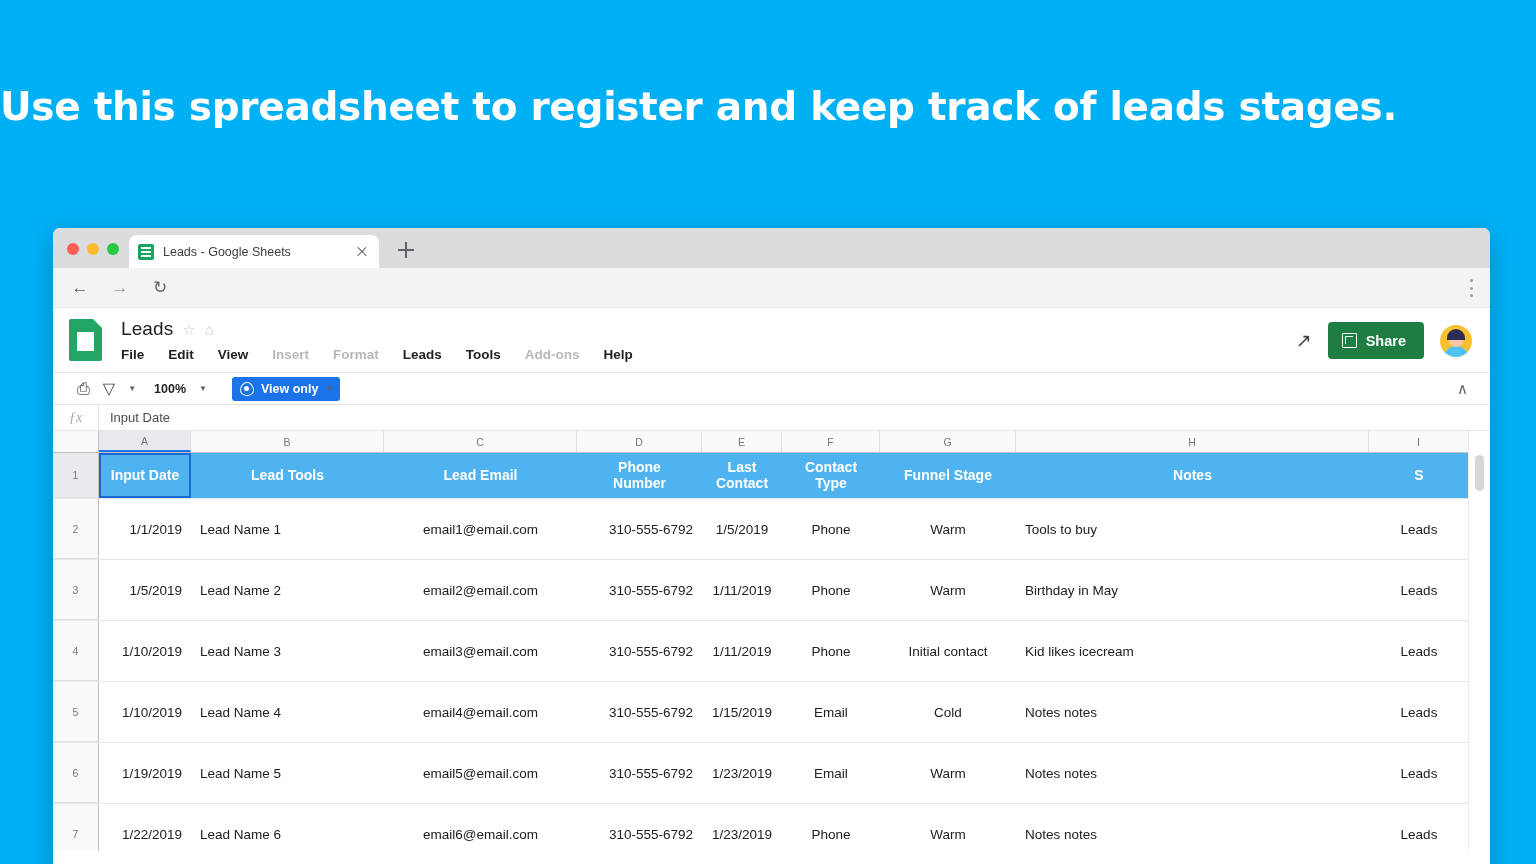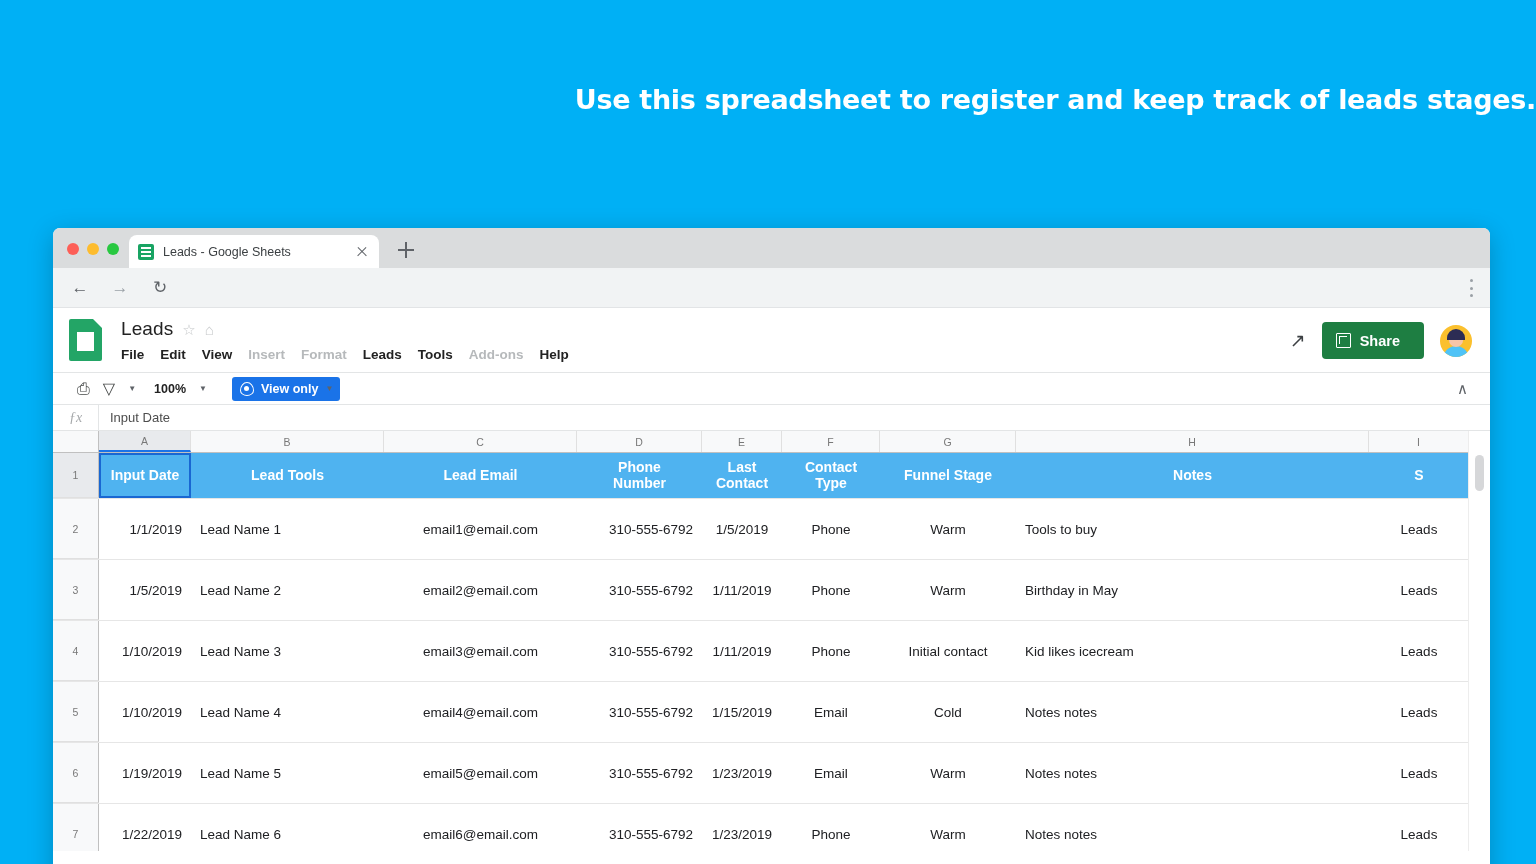--- a/index.html
+++ b/index.html
@@ -15,23 +15,23 @@
     font-family: "Liberation Sans", sans-serif;
     position: relative;
   }
 
   
   .headline {
     position: absolute;
     top: 84px;
     left: 0;
     width: 1536px;
-    text-align: right;
+    text-align: left;
     color: #ffffff;
-    font-size: 27px;
+    font-size: 39px;
     font-weight: bold;
     letter-spacing: -0.3px;
     font-family: "DejaVu Sans", sans-serif;
   }
 
   
   .browser {
     position: absolute;
     left: 53px;
     top: 228px;
@@ -205,21 +205,21 @@
   .doc-title-row { display: flex; align-items: center; gap: 9px; }
   .doc-title {
     font-size: 19px;
     color: #222222;
     font-weight: normal;
     letter-spacing: 0.1px;
   }
   .mini-ico { color: #c7c9cb; font-size: 15px; line-height: 1; }
   .menubar {
     display: flex;
-    gap: 16px;
+    gap: 24px;
     margin-top: 7px;
     font-size: 13.5px;
     color: #222222;
     font-weight: bold;
   }
   .menubar span { cursor: pointer; }
   .menubar span.dim { color: #b6b9bb; }
 
   .head-right {
     position: absolute;
@@ -228,21 +228,21 @@
     display: flex;
     align-items: center;
     gap: 16px;
   }
   .trend-ico { color: #3c4043; font-size: 19px; transform: rotate(0deg); }
   .share-btn {
     background: #1e7e42;
     color: #ffffff;
     border-radius: 4px;
     height: 37px;
-    padding: 0 24px 0 14px;
+    padding: 0 18px 0 14px;
     display: flex;
     align-items: center;
     gap: 9px;
     font-size: 14.5px;
     font-weight: bold;
     cursor: pointer;
   }
   .share-ico {
     width: 15px; height: 15px;
     border: 1.6px solid #ffffff;

